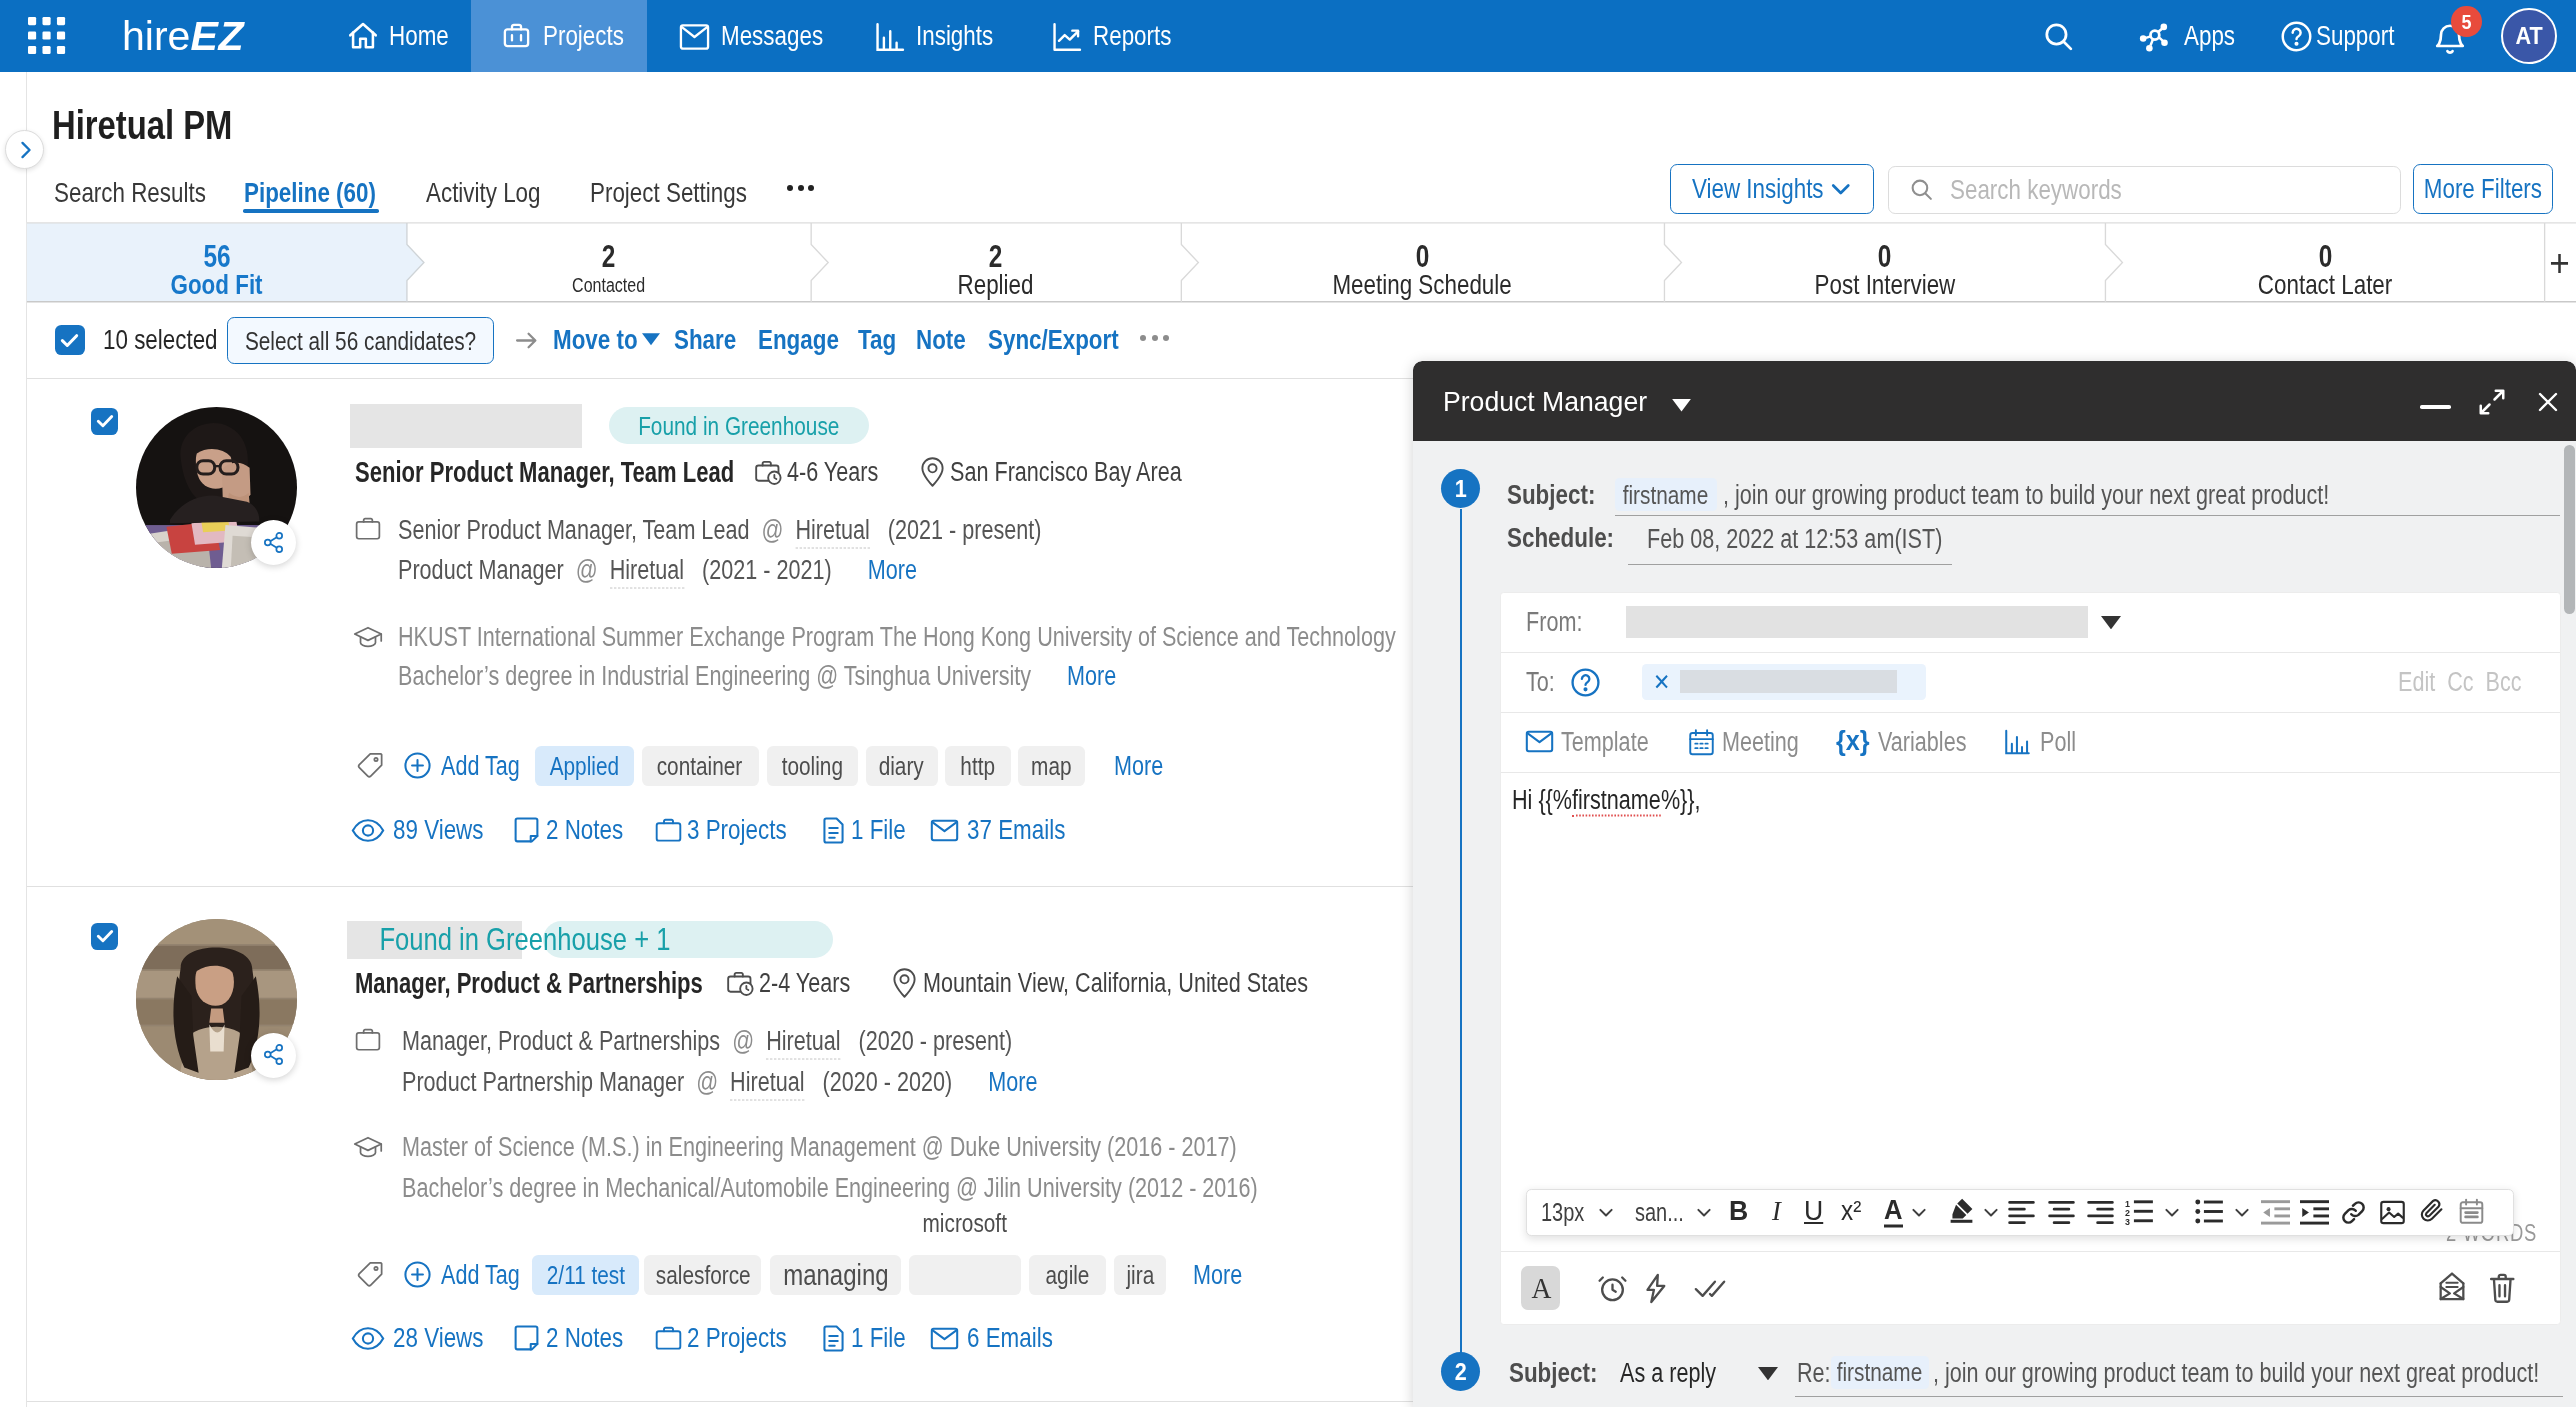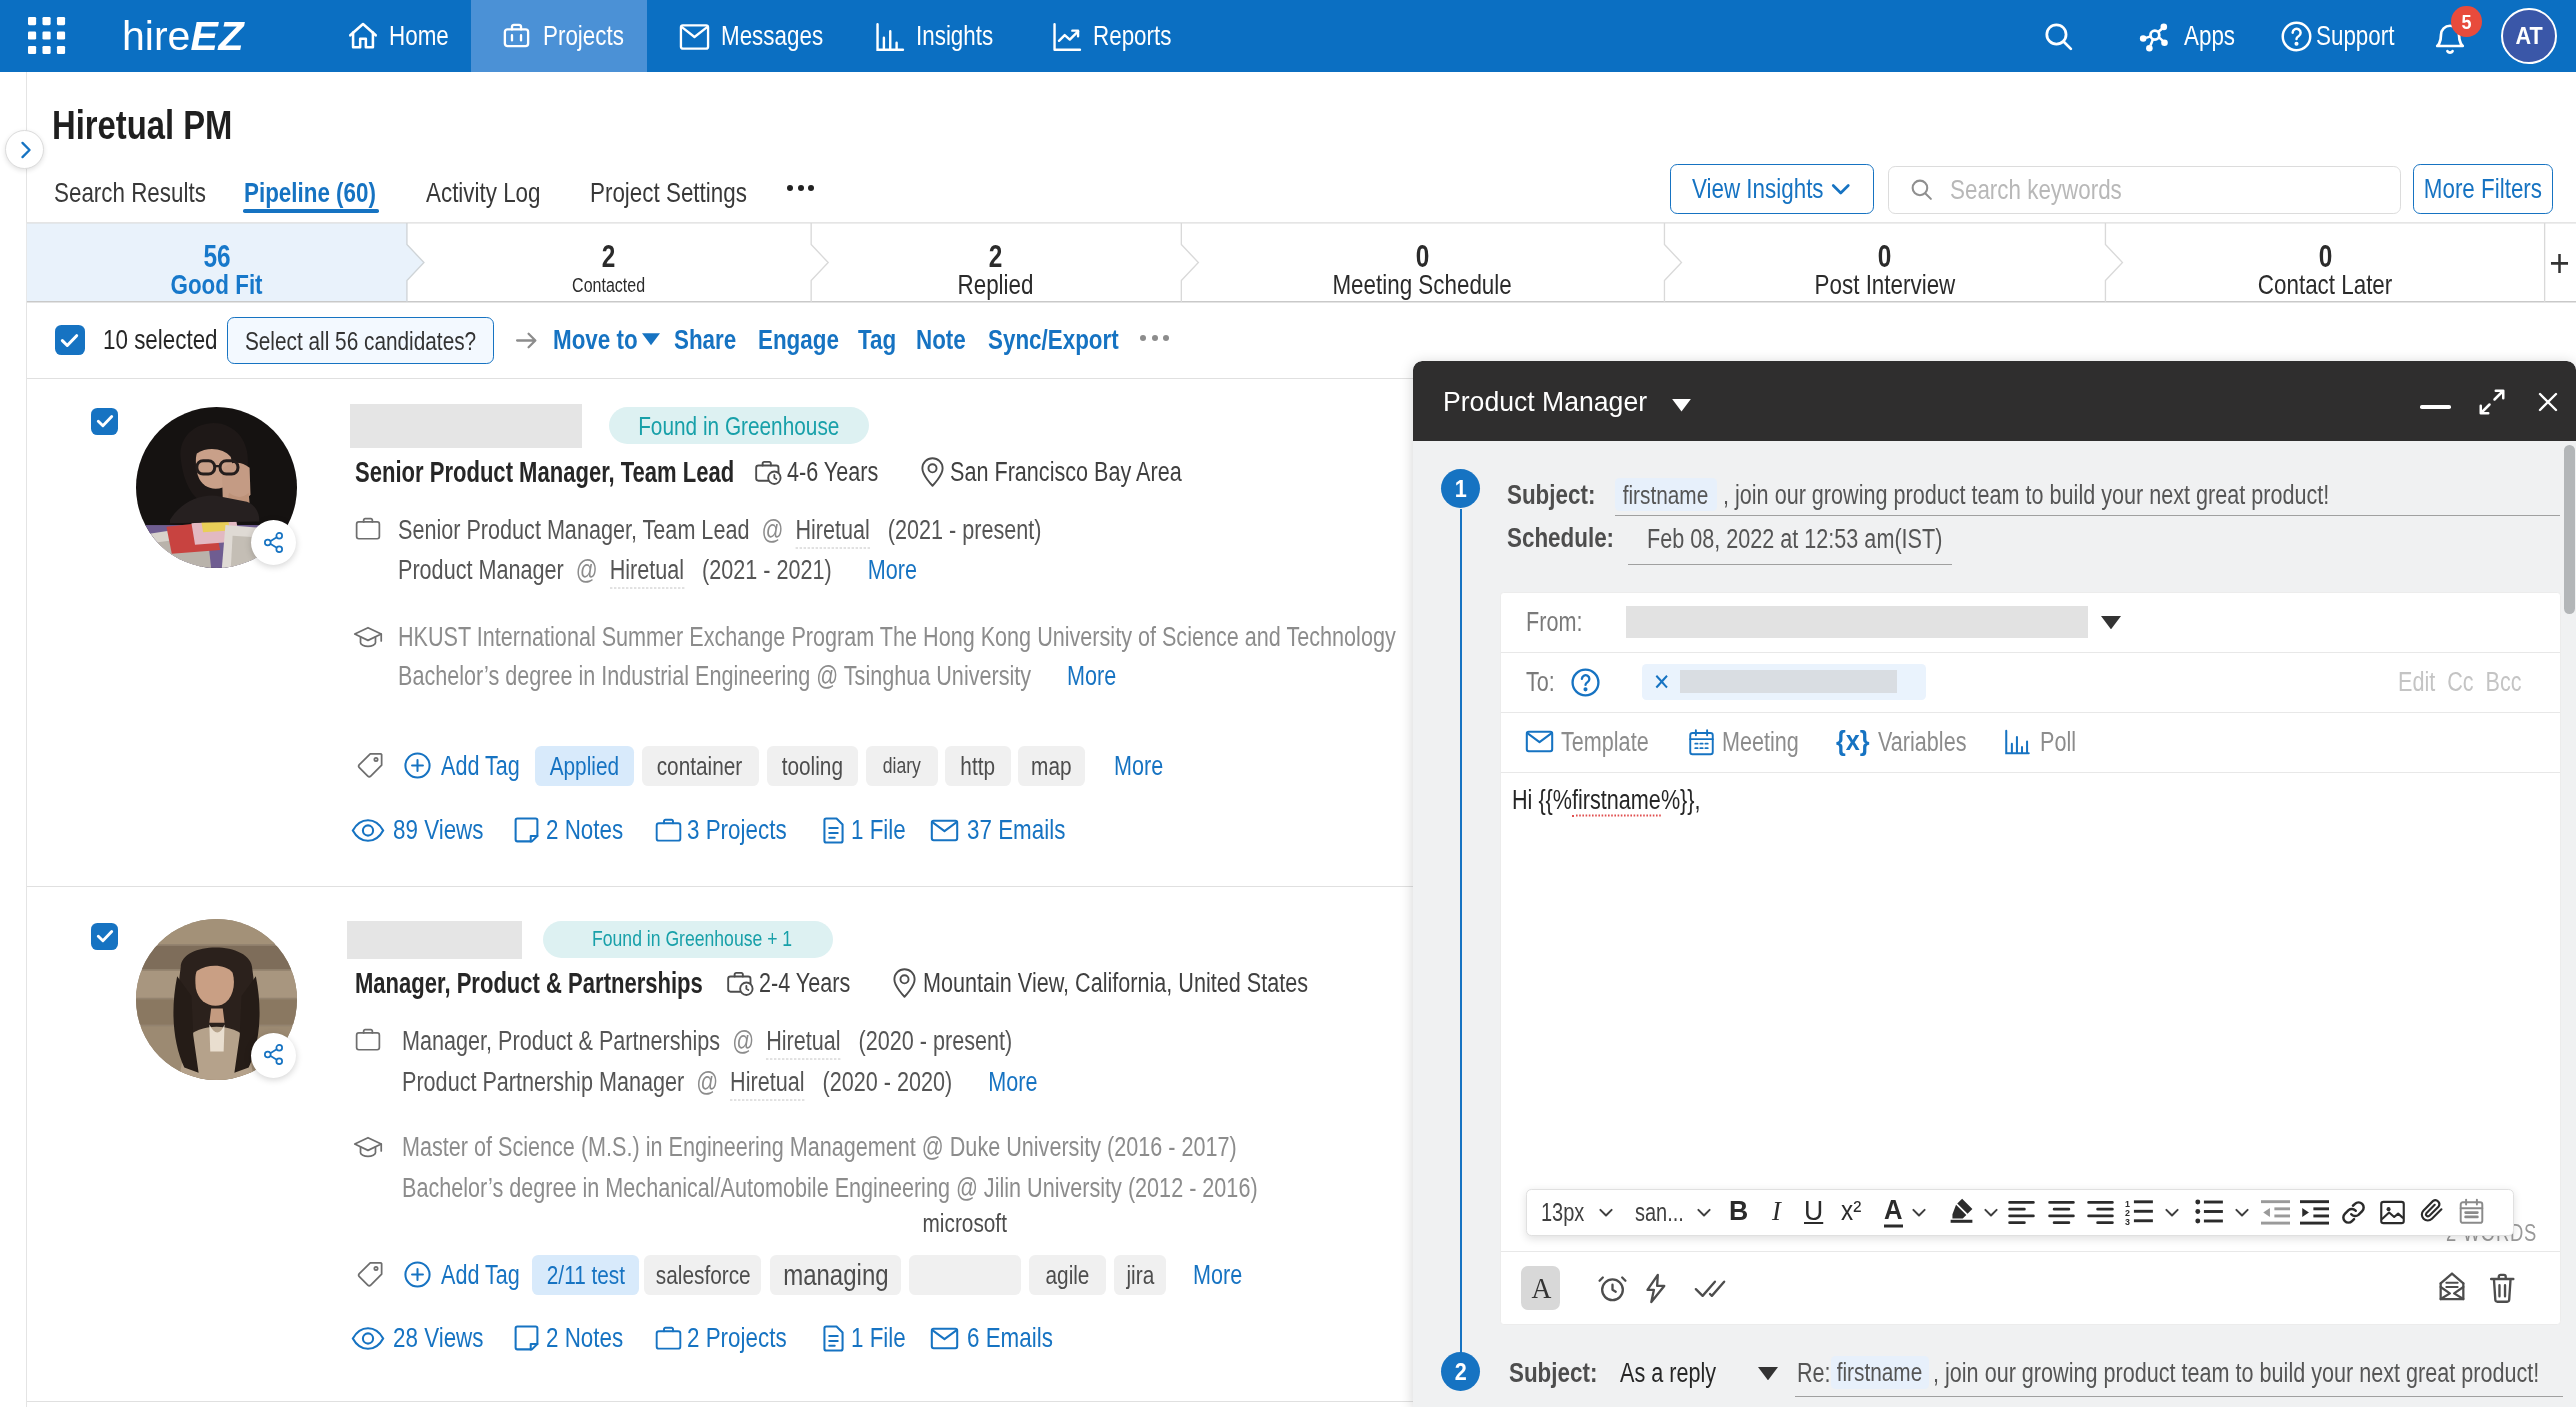--- a/index.html
+++ b/index.html
@@ -233,21 +233,21 @@
     <path d="M12 7.5v9M7.5 12h9"></path>
   </svg>
 <div class="abs tx" style="left:441px;top:766px;font-size:27px;color:#1673c2;transform:translateY(-50%) scaleX(0.8);">Add Tag</div>
 <div class="abs" style="left:535px;top:746px;width:99px;height:40px;border-radius:6.3px;background:#d8eafb;"></div>
 <div class="abs" style="left:226px;top:739px;width:717px;height:54px;line-height:54px;text-align:center;font-size:26px;color:#1673c2;"><span style="display:inline-block;white-space:nowrap;transform:scaleX(0.8);">Applied</span></div>
 <div class="abs" style="left:642px;top:746px;width:117px;height:40px;border-radius:6.3px;background:#f0f0f0;"></div>
 <div class="abs" style="left:341px;top:739px;width:717px;height:54px;line-height:54px;text-align:center;font-size:26px;color:#4d4d4d;"><span style="display:inline-block;white-space:nowrap;transform:scaleX(0.8);">container</span></div>
 <div class="abs" style="left:767px;top:746px;width:91px;height:40px;border-radius:6.3px;background:#f0f0f0;"></div>
 <div class="abs" style="left:454px;top:739px;width:717px;height:54px;line-height:54px;text-align:center;font-size:26px;color:#4d4d4d;"><span style="display:inline-block;white-space:nowrap;transform:scaleX(0.8);">tooling</span></div>
 <div class="abs" style="left:866px;top:746px;width:72px;height:40px;border-radius:6.3px;background:#f0f0f0;"></div>
-<div class="abs" style="left:543px;top:739px;width:717px;height:54px;line-height:54px;text-align:center;font-size:22px;color:#4d4d4d;"><span style="display:inline-block;white-space:nowrap;transform:scaleX(0.8);">diary</span></div>
+<div class="abs" style="left:543px;top:739px;width:717px;height:54px;line-height:54px;text-align:center;font-size:26px;color:#4d4d4d;"><span style="display:inline-block;white-space:nowrap;transform:scaleX(0.8);">diary</span></div>
 <div class="abs" style="left:945px;top:746px;width:66px;height:40px;border-radius:6.3px;background:#f0f0f0;"></div>
 <div class="abs" style="left:619px;top:739px;width:717px;height:54px;line-height:54px;text-align:center;font-size:26px;color:#4d4d4d;"><span style="display:inline-block;white-space:nowrap;transform:scaleX(0.8);">http</span></div>
 <div class="abs" style="left:1018px;top:746px;width:67px;height:40px;border-radius:6.3px;background:#f0f0f0;"></div>
 <div class="abs" style="left:693px;top:739px;width:717px;height:54px;line-height:54px;text-align:center;font-size:26px;color:#4d4d4d;"><span style="display:inline-block;white-space:nowrap;transform:scaleX(0.8);">map</span></div>
 <div class="abs tx" style="left:1114px;top:766px;font-size:27px;color:#1673c2;transform:translateY(-50%) scaleX(0.8);">More</div>
 <svg class="abs" style="left:351px;top:817px;" width="34" height="27" viewBox="0 0 28 21" fill="none" stroke="#1673c2" stroke-width="1.7">
     <path d="M1.5 10.5C4.5 5 9 2 14 2s9.5 3 12.5 8.5C23.5 16 19 19 14 19S4.5 16 1.5 10.5Z"></path>
     <circle cx="14" cy="10.5" r="4.2"></circle>
   </svg>
 <div class="abs tx" style="left:393px;top:830px;font-size:28px;color:#1673c2;transform:translateY(-50%) scaleX(0.8);">89 Views</div>
@@ -299,21 +299,21 @@
   </svg>
 <div class="abs" style="left:251px;top:1033px;width:45px;height:45px;border-radius:50%;background:#fff;box-shadow:0 1.8px 7.2px rgba(0,0,0,.18);"></div>
 <svg class="abs" style="left:262px;top:1043px;" width="23" height="23" viewBox="0 0 24 24" fill="none" stroke="#1673c2" stroke-width="1.8">
     <circle cx="18" cy="5" r="3"></circle>
     <circle cx="6" cy="12" r="3"></circle>
     <circle cx="18" cy="19" r="3"></circle>
     <path d="M8.6 10.6 15.4 6.5M8.6 13.4l6.8 4.1"></path>
   </svg>
 <div class="abs" style="left:347px;top:921px;width:175px;height:38px;background:#e5e5e5;"></div>
 <div class="abs" style="left:543px;top:921px;width:290px;height:37px;border-radius:19px;background:#ddf1f2;"></div>
-<div class="abs" style="left:334px;top:912px;width:717px;height:54px;line-height:54px;text-align:center;font-size:22px;color:#18a0a9;"><span style="display:inline-block;white-space:nowrap;transform:scaleX(0.8);">Found in Greenhouse + 1</span></div>
+<div class="abs" style="left:343px;top:912px;width:717px;height:54px;line-height:54px;text-align:left;font-size:32px;color:#18a0a9;"><span style="display:inline-block;white-space:nowrap;transform:scaleX(0.8);">Found in Greenhouse + 1</span></div>
 <div class="abs tx" style="left:355px;top:983px;font-size:29px;color:#262626;font-weight:700;transform:translateY(-50%) scaleX(0.76);">Manager, Product &amp; Partnerships</div>
 <svg class="abs" style="left:726px;top:970px;" width="29" height="27" viewBox="0 0 24 23" fill="none" stroke="#4d4d4d" stroke-width="1.6" stroke-linecap="round" stroke-linejoin="round">
     <rect x="1.5" y="5.5" width="19" height="13" rx="2"></rect>
     <path d="M7 5.5V3.8A1.3 1.3 0 0 1 8.3 2.5h4.4A1.3 1.3 0 0 1 14 3.8v1.7"></path>
     <circle cx="17" cy="16" r="5.3" fill="#fff"></circle>
     <path d="M17 13.6V16l1.7 1"></path>
   </svg>
 <div class="abs tx" style="left:759px;top:983px;font-size:27px;color:#404040;transform:translateY(-50%) scaleX(0.8);">2-4 Years</div>
 <svg class="abs" style="left:891px;top:968px;" width="27" height="30.5" viewBox="0 0 24 27" fill="none" stroke="#4d4d4d" stroke-width="1.7" stroke-linecap="round" stroke-linejoin="round">
     <path d="M12 25.5C12 25.5 21 16.5 21 10a9 9 0 1 0-18 0c0 6.5 9 15.5 9 15.5Z"></path>

